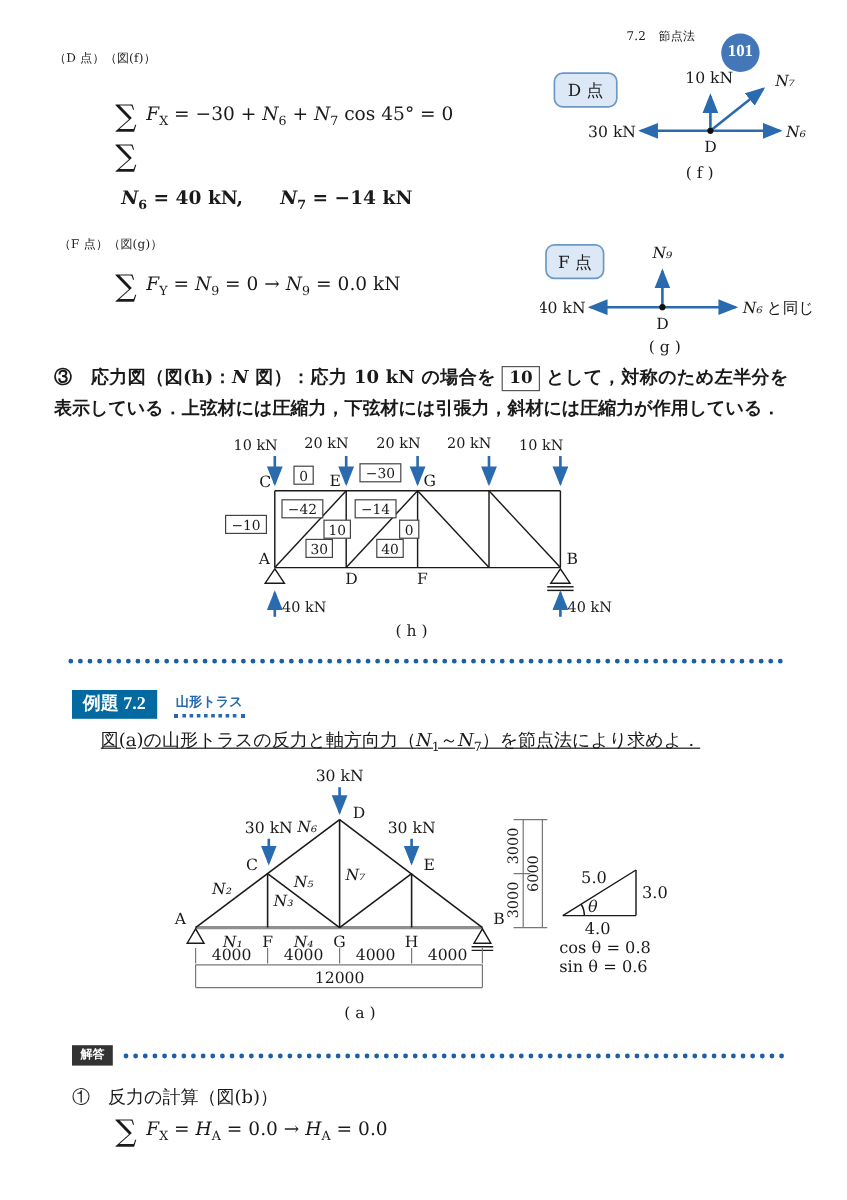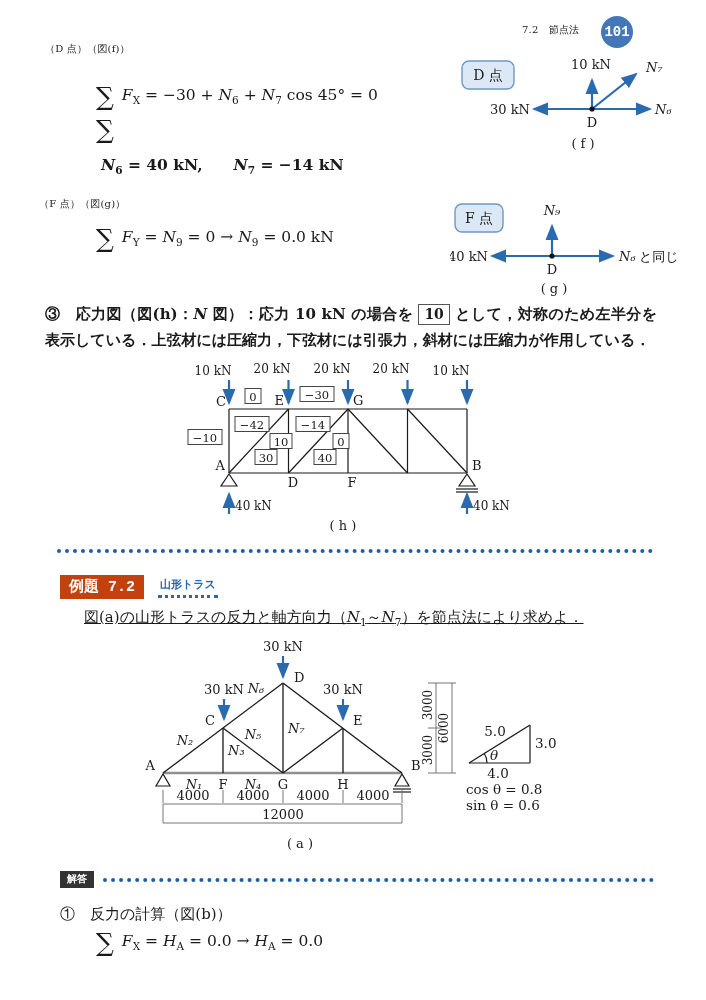--- a/index.html
+++ b/index.html
@@ -10,28 +10,28 @@
   .heading{font-size:10px;letter-spacing:.2px;}
   .eq{position:absolute;display:flex;align-items:center;gap:8px;}
   .sigma{font-size:25px;line-height:1;font-family:"DejaVu Serif",serif;}
   .math{font-size:15.5px;font-family:"DejaVu Serif",serif;white-space:pre;}
   .math sub{font-size:10.5px;}
   .mi{font-style:italic;}
   .inline-box{display:inline-block;border:1px solid #555;padding:0 5px;margin:0 5px;
               font-size:14px;line-height:19px;}
   .para{font-size:15px;line-height:26px;text-align:justify;font-weight:bold;}
   .dots{border-top:4px dotted #1A5FA8;height:0;}
-  .badge-blue{background:#c2410c;color:#fff;font-family:Liberation Mono, monospace;
+  .badge-blue{background:#0369a1;color:#fff;font-family:Liberation Serif, serif;
               font-weight:bold;font-size:15px;padding:2px 9px 3px;}
   .badge-dark{background:#333333;color:#fff;font-family:"Liberation Sans",sans-serif;
               font-weight:bold;font-size:10px;padding:1px 7px 2px;}
   .example-title{color:#2569B0;font-weight:bold;font-size:11px;margin-left:14px;
                  border-bottom:3px dotted #2569B0;padding:0 2px 3px;}
-  .page-circle{position:absolute;left:601px;top:16px;width:32px;height:32px;border-radius:50%;
-               background:#4377B8;color:#fff;font-family:Liberation Mono, monospace;
+  .page-circle{position:absolute;left:601px;top:28px;width:32px;height:32px;border-radius:50%;
+               background:#4377B8;color:#fff;font-family:Liberation Serif, serif;
                font-size:14px;font-weight:bold;display:flex;align-items:center;justify-content:center;}
   .answer-row{display:flex;align-items:center;gap:9px;}
   .answer-row .dots{flex:1;}
   svg text{font-family:"DejaVu Serif",serif;fill:#1a1a1a;}
   .sv-it{font-style:italic;}
   .t11{font-size:11.5px;} .t12{font-size:12px;} .t13{font-size:13px;} .t14{font-size:13.5px;}
 </style>
 </head>
 <body>
 
@@ -67,21 +67,21 @@
   </g>
   <circle cx="142" cy="54" r="2.6" fill="#111"></circle>
   <text x="141" y="14" text-anchor="middle" class="t13">10 kN</text>
   <text x="196" y="17" class="t13 sv-it">N₇</text>
   <text x="80" y="59" text-anchor="end" class="t13">30 kN</text>
   <text x="205" y="59" class="t13 sv-it">N₆</text>
   <text x="142" y="72" text-anchor="middle" class="t13">D</text>
   <text x="133" y="93" text-anchor="middle" class="t13">( f )</text>
 </svg>
 
-<div class="abs heading" style="left:39px;top:197px;">（F 点）（図(g)）</div>
+<div class="abs heading" style="left:49px;top:197px;">（F 点）（図(g)）</div>
 
 <div class="eq" style="left:96px;top:226px;">
   <span class="sigma">∑</span>
   <span class="math"><span class="mi">F</span><sub>Y</sub><span> = </span><span class="mi">N</span><sub>9</sub><span> = 0 → </span><span class="mi">N</span><sub>9</sub><span> = 0.0 kN</span></span>
 </div>
 
 <svg class="abs" style="left:450px;top:195px;" width="256" height="110" viewBox="0 0 256 110">
   <defs>
     <marker id="ah-g" markerWidth="9" markerHeight="8" refX="6.5" refY="3" orient="auto">
       <path d="M0,0 L7.5,3 L0,6 Z" fill="#2A6BB0"></path>

